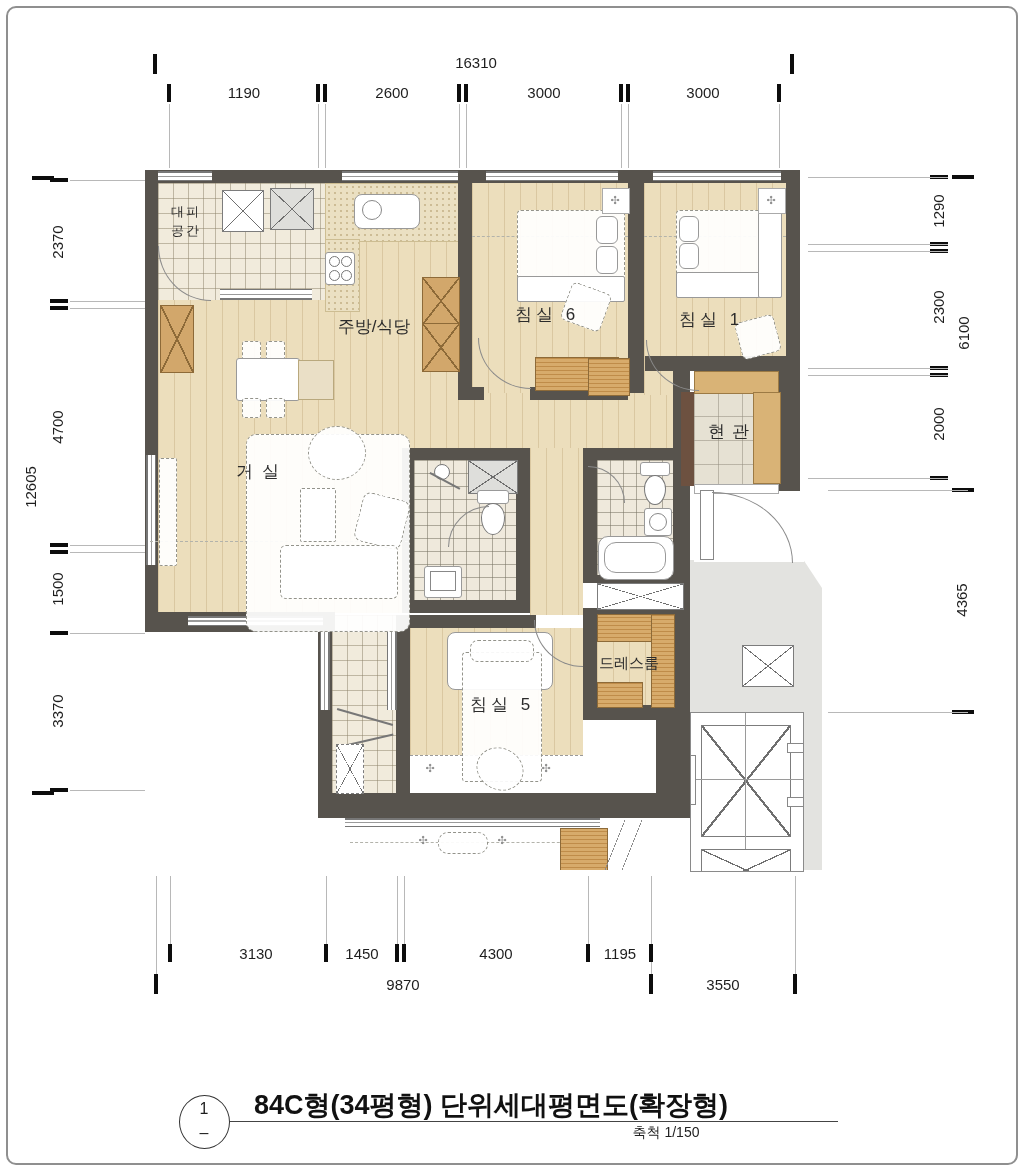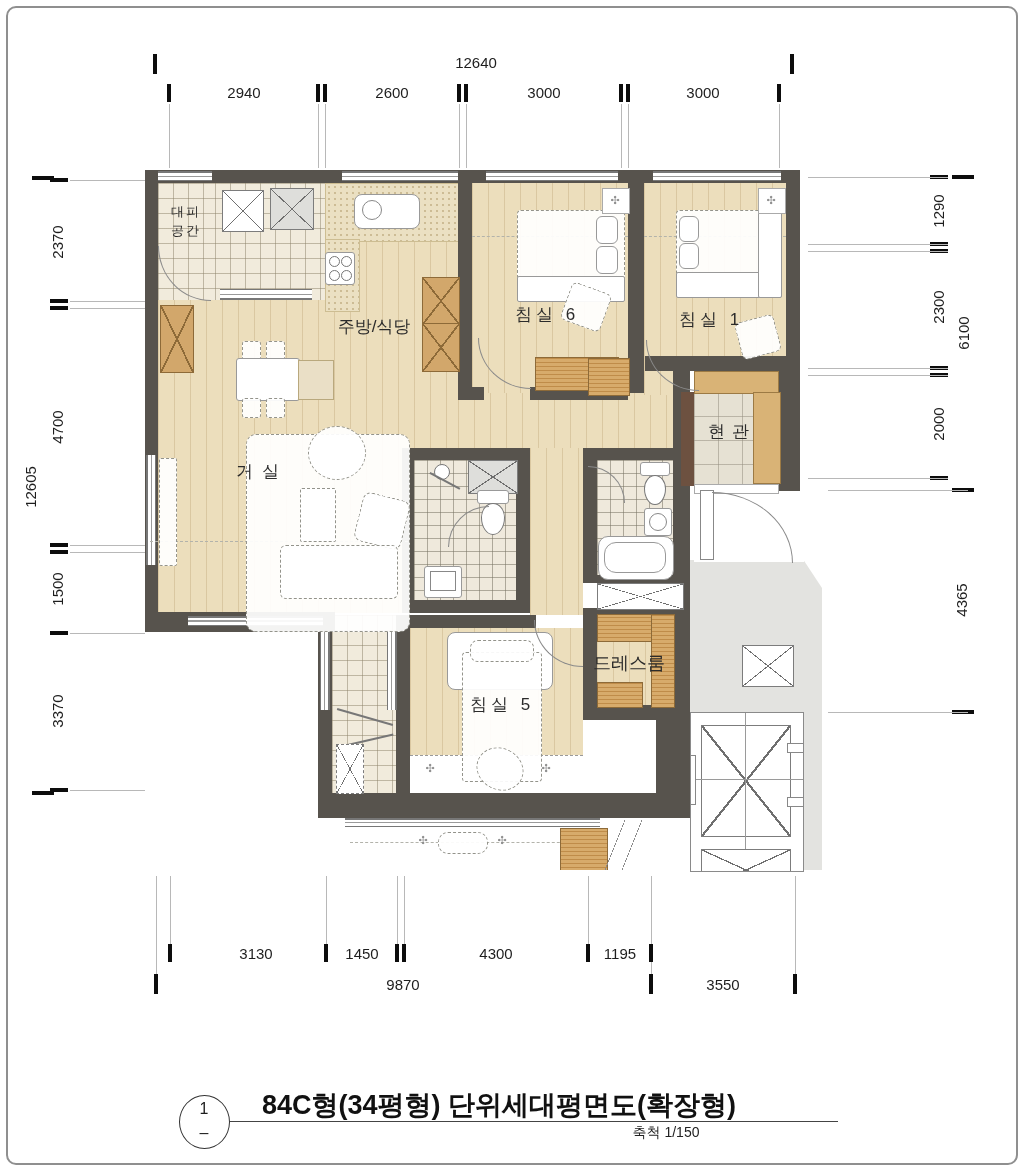--- a/index.html
+++ b/index.html
@@ -244,27 +244,27 @@
 <div class="mark" style="left:423px;top:840px">✣</div>
 <div class="mark" style="left:502px;top:840px">✣</div>
 
 <div class="rlabel" style="left:186px;top:212px;font-size:13px;letter-spacing:2px">대피</div>
 <div class="rlabel" style="left:186px;top:231px;font-size:13px;letter-spacing:2px">공간</div>
 <div class="rlabel" style="left:374px;top:326px">주방/식당</div>
 <div class="rlabel" style="left:547px;top:314px;letter-spacing:4px">침실 6</div>
 <div class="rlabel" style="left:711px;top:319px;letter-spacing:4px">침실 1</div>
 <div class="rlabel" style="left:262px;top:471px;letter-spacing:9px">거실</div>
 <div class="rlabel" style="left:732px;top:431px;letter-spacing:7px">현관</div>
-<div class="rlabel" style="left:629px;top:663px;font-size:18px">드레스룸</div>
+<div class="rlabel" style="left:629px;top:663px;font-size:15px">드레스룸</div>
 <div class="rlabel" style="left:502px;top:704px;letter-spacing:4px">침실 5</div>
 
-<div class="dim" style="left:476px;top:62px">12640</div>
+<div class="dim" style="left:476px;top:62px">16310</div>
 <div class="tickv" style="left:153px;top:54px;height:20px"></div>
 <div class="tickv" style="left:790px;top:54px;height:20px"></div>
-<div class="dim" style="left:244px;top:92px">2940</div>
+<div class="dim" style="left:244px;top:92px">1190</div>
 <div class="dim" style="left:392px;top:92px">2600</div>
 <div class="dim" style="left:544px;top:92px">3000</div>
 <div class="dim" style="left:703px;top:92px">3000</div>
 <div class="tickv" style="left:167px;top:84px"></div>
 <div class="tickv" style="left:316px;top:84px"></div>
 <div class="tickv" style="left:323px;top:84px"></div>
 <div class="tickv" style="left:457px;top:84px"></div>
 <div class="tickv" style="left:464px;top:84px"></div>
 <div class="tickv" style="left:619px;top:84px"></div>
 <div class="tickv" style="left:626px;top:84px"></div>
@@ -344,14 +344,14 @@
 <div class="dim" style="left:403px;top:984px">9870</div>
 <div class="dim" style="left:723px;top:984px">3550</div>
 <div class="tickv" style="left:154px;top:974px;height:20px"></div>
 <div class="tickv" style="left:649px;top:974px;height:20px"></div>
 <div class="tickv" style="left:793px;top:974px;height:20px"></div>
 
 <div class="ln" style="left:179px;top:1121px;width:659px;height:1.3px;background:#444"></div>
 <div class="title-circle" style="left:179px;top:1095px;width:49px;height:52px"></div>
 <div class="dim" style="left:204px;top:1109px;font-size:16px">1</div>
 <div class="dim" style="left:204px;top:1133px;font-size:16px">–</div>
-<div class="title-text" style="left:262px;top:1087px">84C형(34평형) 단위세대평면도(확장형)</div>
+<div class="title-text" style="left:254px;top:1087px">84C형(34평형) 단위세대평면도(확장형)</div>
 <div class="scale-text" style="left:666px;top:1133px">축척 1/150</div>
 
 </body></html>

